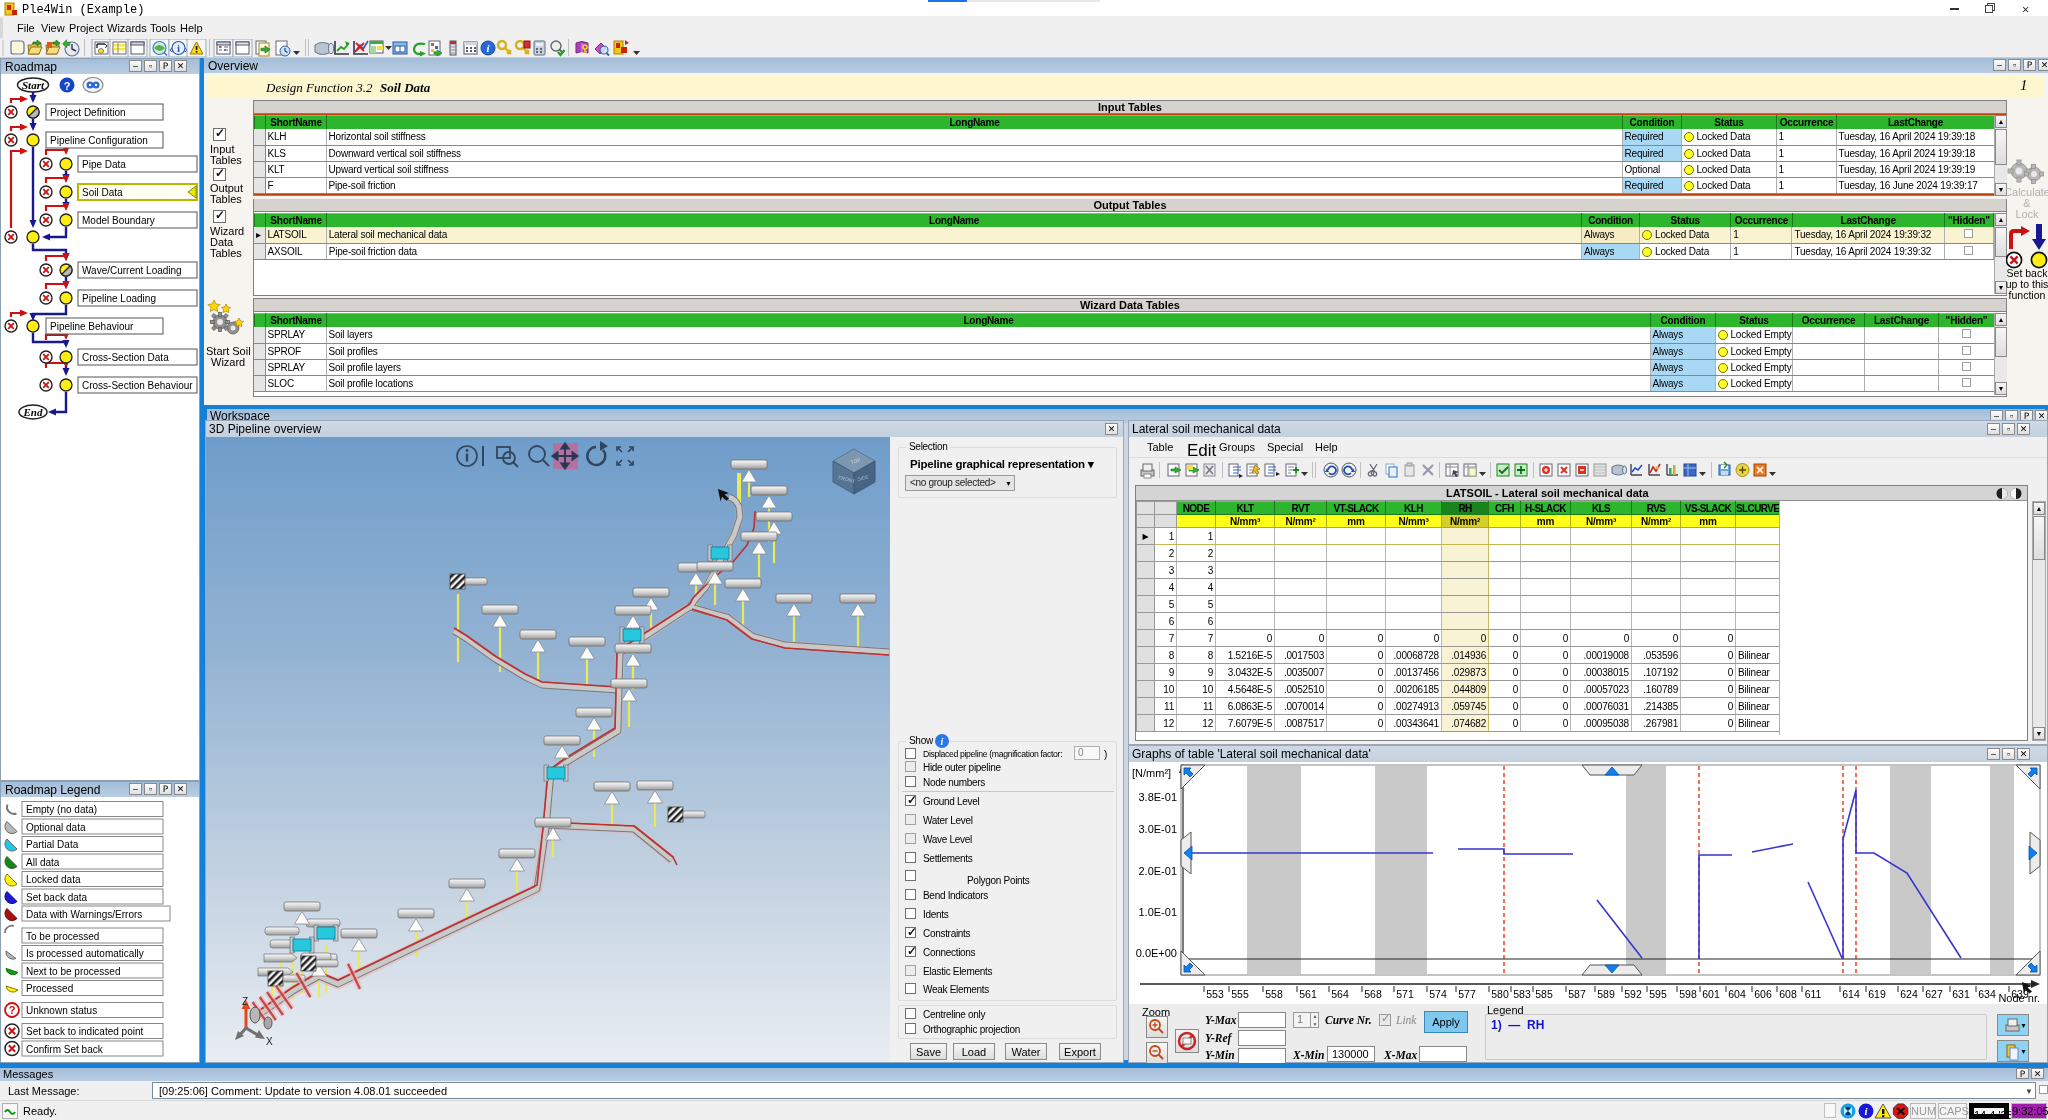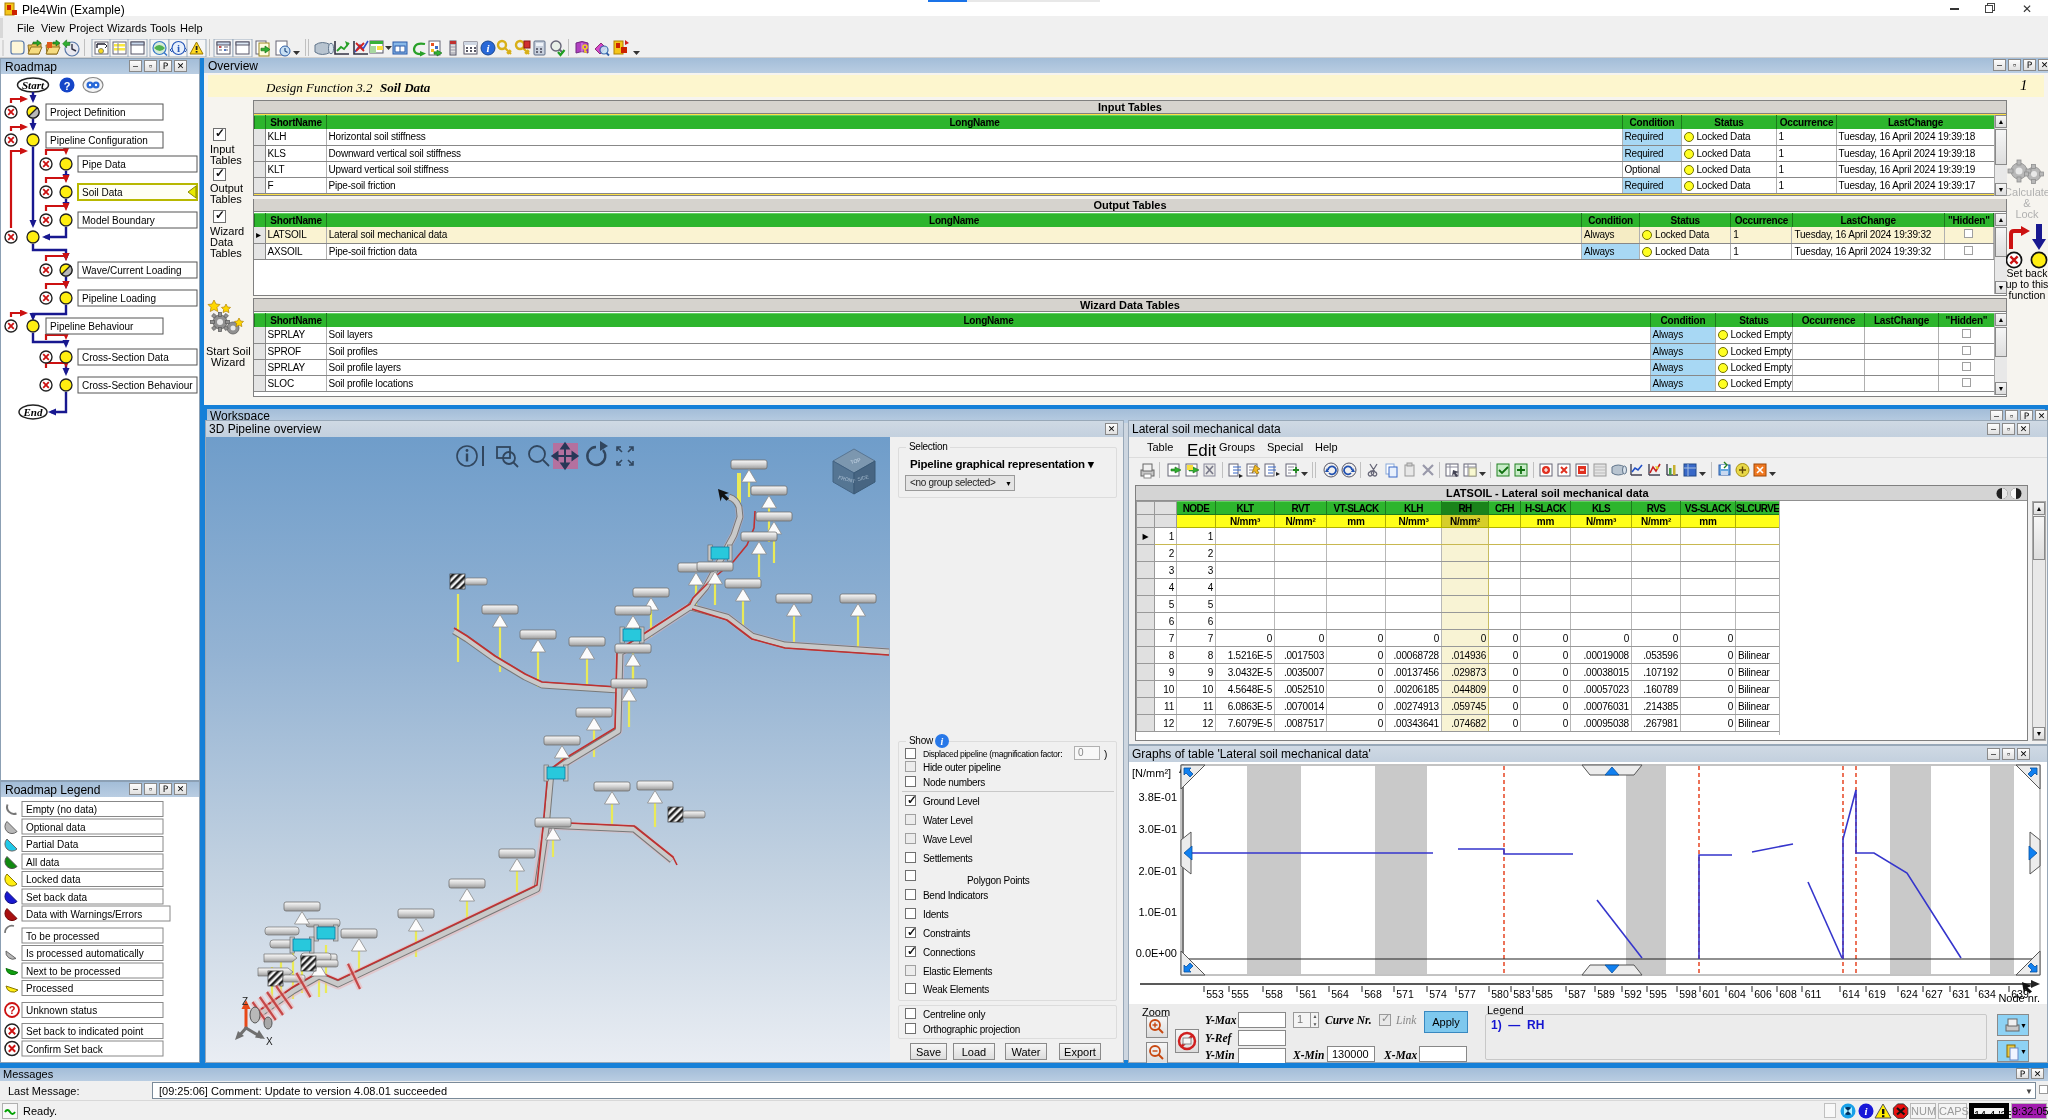--- a/index.html
+++ b/index.html
@@ -34,21 +34,21 @@
 .lsu td.rhu { background:#d6ce2a; }
 .lsr td { height:17px; background:#fff; border-right:1px solid #b8b8b8; border-bottom:1px solid #989898; font-size:10px; }
 .lsr td.rhc { background:#f8f3d4; border-right:1px solid #c8bc60; border-left:1px solid #c8bc60; }
 .lsr td.num { text-align:right; }
 .lsr td.sel { font-size:8px; text-align:center; padding:0; }
 .cur td { border-top:1.5px solid #c8b850; border-bottom:1.5px solid #c8b850; }
 </style>
 </head>
 <body>
 
-<div class="abs" style="left:0;top:0;width:2048px;height:16px;background:#ffffff;">
+<div class="abs" style="left:0;top:0;width:2048px;height:16px;background:#ffffff;font-family:Liberation Mono, monospace;">
   <div class="abs" style="left:928px;top:0;width:39px;height:2px;background:#1a73e8;"></div>
   <div class="abs" style="left:967px;top:0;width:133px;height:2px;background:#e8e8e8;"></div>
   <div class="abs" style="left:4px;top:2px;width:14px;height:14px;">
     <svg width="14" height="14">
         <rect x="1" y="1" width="9" height="12" fill="#f5c518" stroke="#b08000" stroke-width="1"></rect>
         <rect x="3" y="3" width="4" height="5" fill="#cc2200"></rect>
         <rect x="8" y="8" width="5" height="5" fill="#cc2200"></rect>
       </svg>
   </div>
   <div class="abs tb" style="left:22px;top:3px;">Ple4Win (Example)</div>
@@ -516,21 +516,21 @@
           <rect x="18.4" y="28.4" width="3.4" height="3.4" transform="rotate(45 20 30)"></rect>
         </g>
     </g>
     <circle cx="14" cy="24" r="3" fill="#e8e8e8"></circle>
       <circle cx="27" cy="30" r="2.5" fill="#e8e8e8"></circle>
     <path d="M33 20 l1.5 3 3 .4 -2.2 2.2 .6 3 -2.9-1.5 -2.9 1.5 .6-3 -2.2-2.2 3-.4 z" fill="#ffd700" stroke="#b08000" stroke-width=".7"></path>
   </svg>
   <div class="abs lbl11" style="left:2px;top:287px;">Start Soil</div>
   <div class="abs lbl11" style="left:7px;top:298px;">Wizard</div>
 
-  <div class="abs" style="left:49px;top:42px;width:1754px;height:96px;border:1px solid #808080;background:#fde047;">
+  <div class="abs" style="left:49px;top:42px;width:1754px;height:96px;border:1px solid #808080;background:#c2410c;">
     <div class="abs" style="left:0;top:0;width:1752px;height:13px;background:#d6d3ce;border-bottom:1px solid #808080;font-size:11px;font-weight:bold;text-align:center;line-height:13px;">Input Tables</div>
     <table class="abs" style="left:0;top:14px;width:1740px;">
       <colgroup>
           <col style="width:11px">
           <col style="width:61px">
           <col style="width:1296px">
           <col style="width:59px">
           <col style="width:95px">
           <col style="width:60px">
           <col style="width:158px">
@@ -585,21 +585,21 @@
             <td>1</td>
             <td>Tuesday, 16 April 2024 19:39:19</td>
           </tr>
       <tr class="drow">
             <td class="rsel"></td>
             <td>F</td>
             <td>Pipe-soil friction</td>
             <td class="cond">Required</td>
             <td><span class="dot"></span>Locked Data</td>
             <td>1</td>
-            <td>Tuesday, 16 April 2024 19:39:17</td>
+            <td>Tuesday, 16 June 2024 19:39:17</td>
           </tr>
     </tbody>
       </table>
 
     <div class="abs" style="left:1740px;top:14px;width:13px;height:81px;background:#e8e8e8;border-left:1px solid #aaa;">
       <div class="btn" style="left:0;top:0;width:12px;height:13px;font-size:7px;line-height:12px;">▲</div>
       <div class="btn" style="left:0;top:14px;width:12px;height:36px;"></div>
       <div class="btn" style="left:0;top:68px;width:12px;height:13px;font-size:7px;line-height:12px;">▼</div>
     </div>
   </div>

